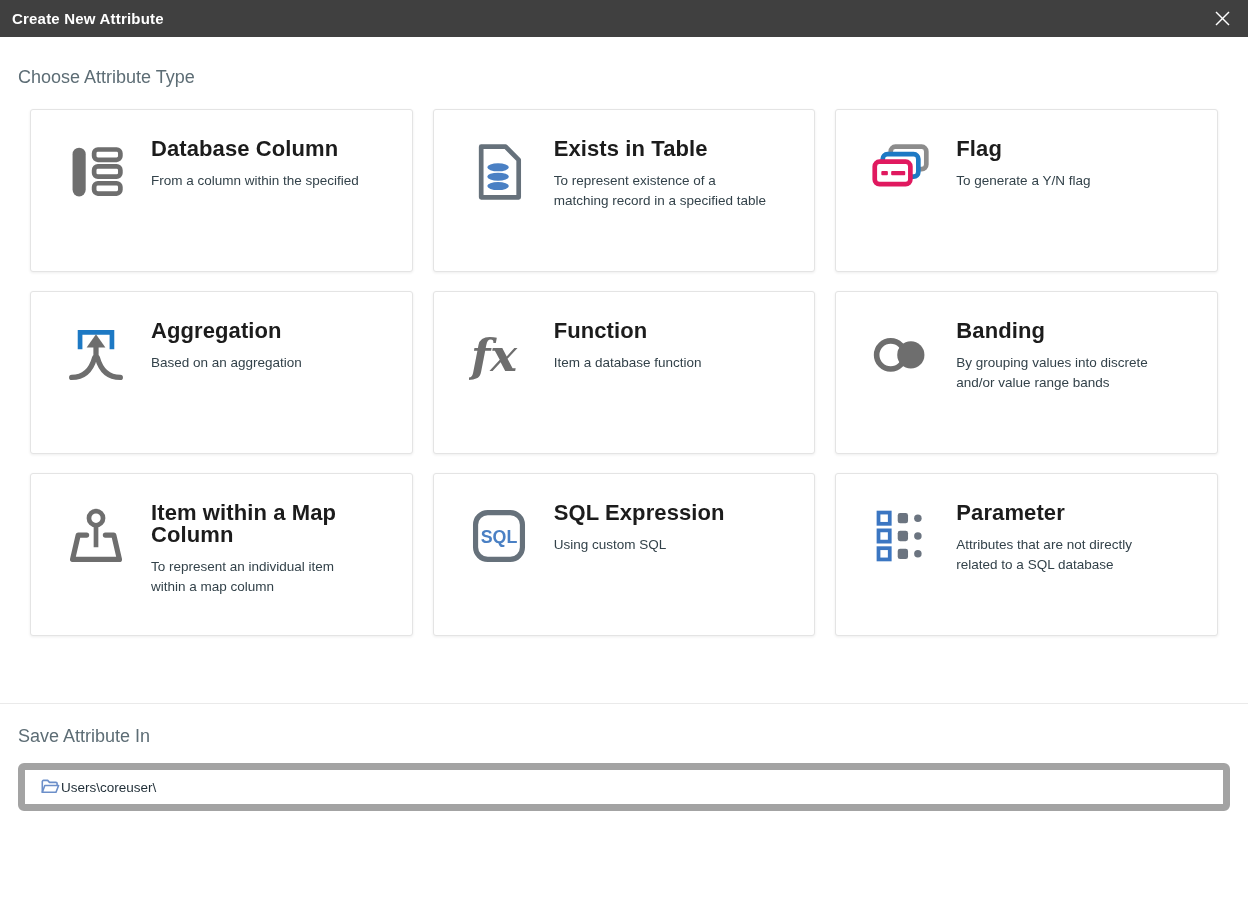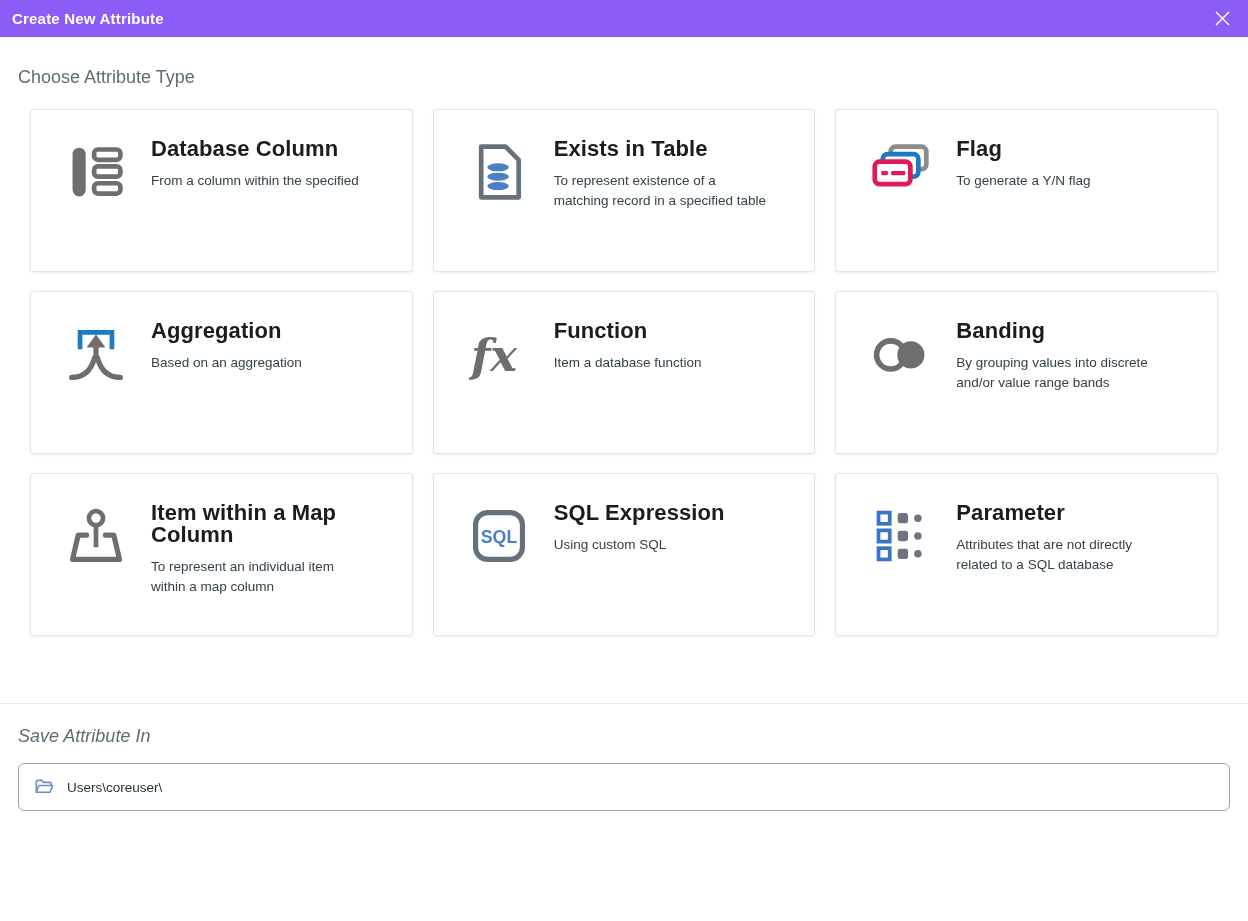--- a/index.html
+++ b/index.html
@@ -1,42 +1,42 @@
 <!DOCTYPE html>
 <html><head>
 <meta charset="utf-8">
 <style>
   * { margin:0; padding:0; box-sizing:border-box; }
   html,body { width:1248px; height:921px; background:#fff; font-family:"Liberation Sans",sans-serif; }
   .dialog { position:relative; width:1248px; height:921px; background:#fff; overflow:hidden; }
 
   
-  .dlg-header { height:37px; background:#8b5cf6; display:flex; align-items:center; padding:0 12px; }
+  .dlg-header { height:37px; background:#404040; display:flex; align-items:center; padding:0 12px; }
   .dlg-title { color:#ffffff; font-size:15px; font-weight:700; letter-spacing:.2px; }
   .close-btn { margin-left:auto; background:none; border:none; cursor:pointer; width:28px; height:28px;
                display:flex; align-items:center; justify-content:center; padding:0; }
 
   
   .section-heading { margin:28px 18px 0; font-size:18px; font-weight:400; color:#5d6d75; line-height:24px; }
 
   
   .cards { display:grid; grid-template-columns:repeat(3,1fr); gap:19px 20px; margin:20px 30px 0; }
   .card { height:163px; background:#fff; border:1px solid #e4e4e4; border-radius:3px;
           box-shadow:0 1px 3px rgba(0,0,0,.07); cursor:pointer; display:flex;
           padding:28px 18px 0 35px; }
   .card-icon { width:60px; height:60px; flex:0 0 60px; margin-top:4px; margin-right:25px; }
   .card-text { flex:1; min-width:0; }
   .card-title { font-size:22px; font-weight:700; color:#1c1c1c; line-height:22px; letter-spacing:.1px; }
   .card-desc { margin-top:11px; font-size:13.5px; color:#33424a; line-height:20px; max-width:220px; }
 
   
   .divider { border:none; border-top:1px solid #eaeaea; margin-top:67px; }
-  .save-heading { margin-top:20px;font-style:italic; }
-  .path-input { margin:15px 18px 0; height:48px; border:1px solid #a3a3a3; border-radius:6px;
-                background:#fff; display:flex; align-items:center; padding:0 16px; gap:13px; cursor:pointer; }
+  .save-heading { margin-top:20px; }
+  .path-input { margin:15px 18px 0; height:48px; border:7px solid #a3a3a3; border-radius:6px;
+                background:#fff; display:flex; align-items:center; padding:0 16px; gap:1px; cursor:pointer; }
   .path-text { font-size:13.5px; color:#1f2d36; }
 
   
   .dlg-footer { position:absolute; left:0; right:0; bottom:0; height:85px; background:#fff;
                 border-top:1px solid #e4e4e4; box-shadow:0 -3px 5px rgba(0,0,0,.04);
                 display:flex; align-items:center; justify-content:flex-end; padding-right:42px; }
   .cancel-btn { background:none; border:none; cursor:pointer; font-family:"Liberation Sans",sans-serif;
                 font-size:17px; color:#8b99a3; letter-spacing:.2px; }
   svg { display:block; }
 </style>

